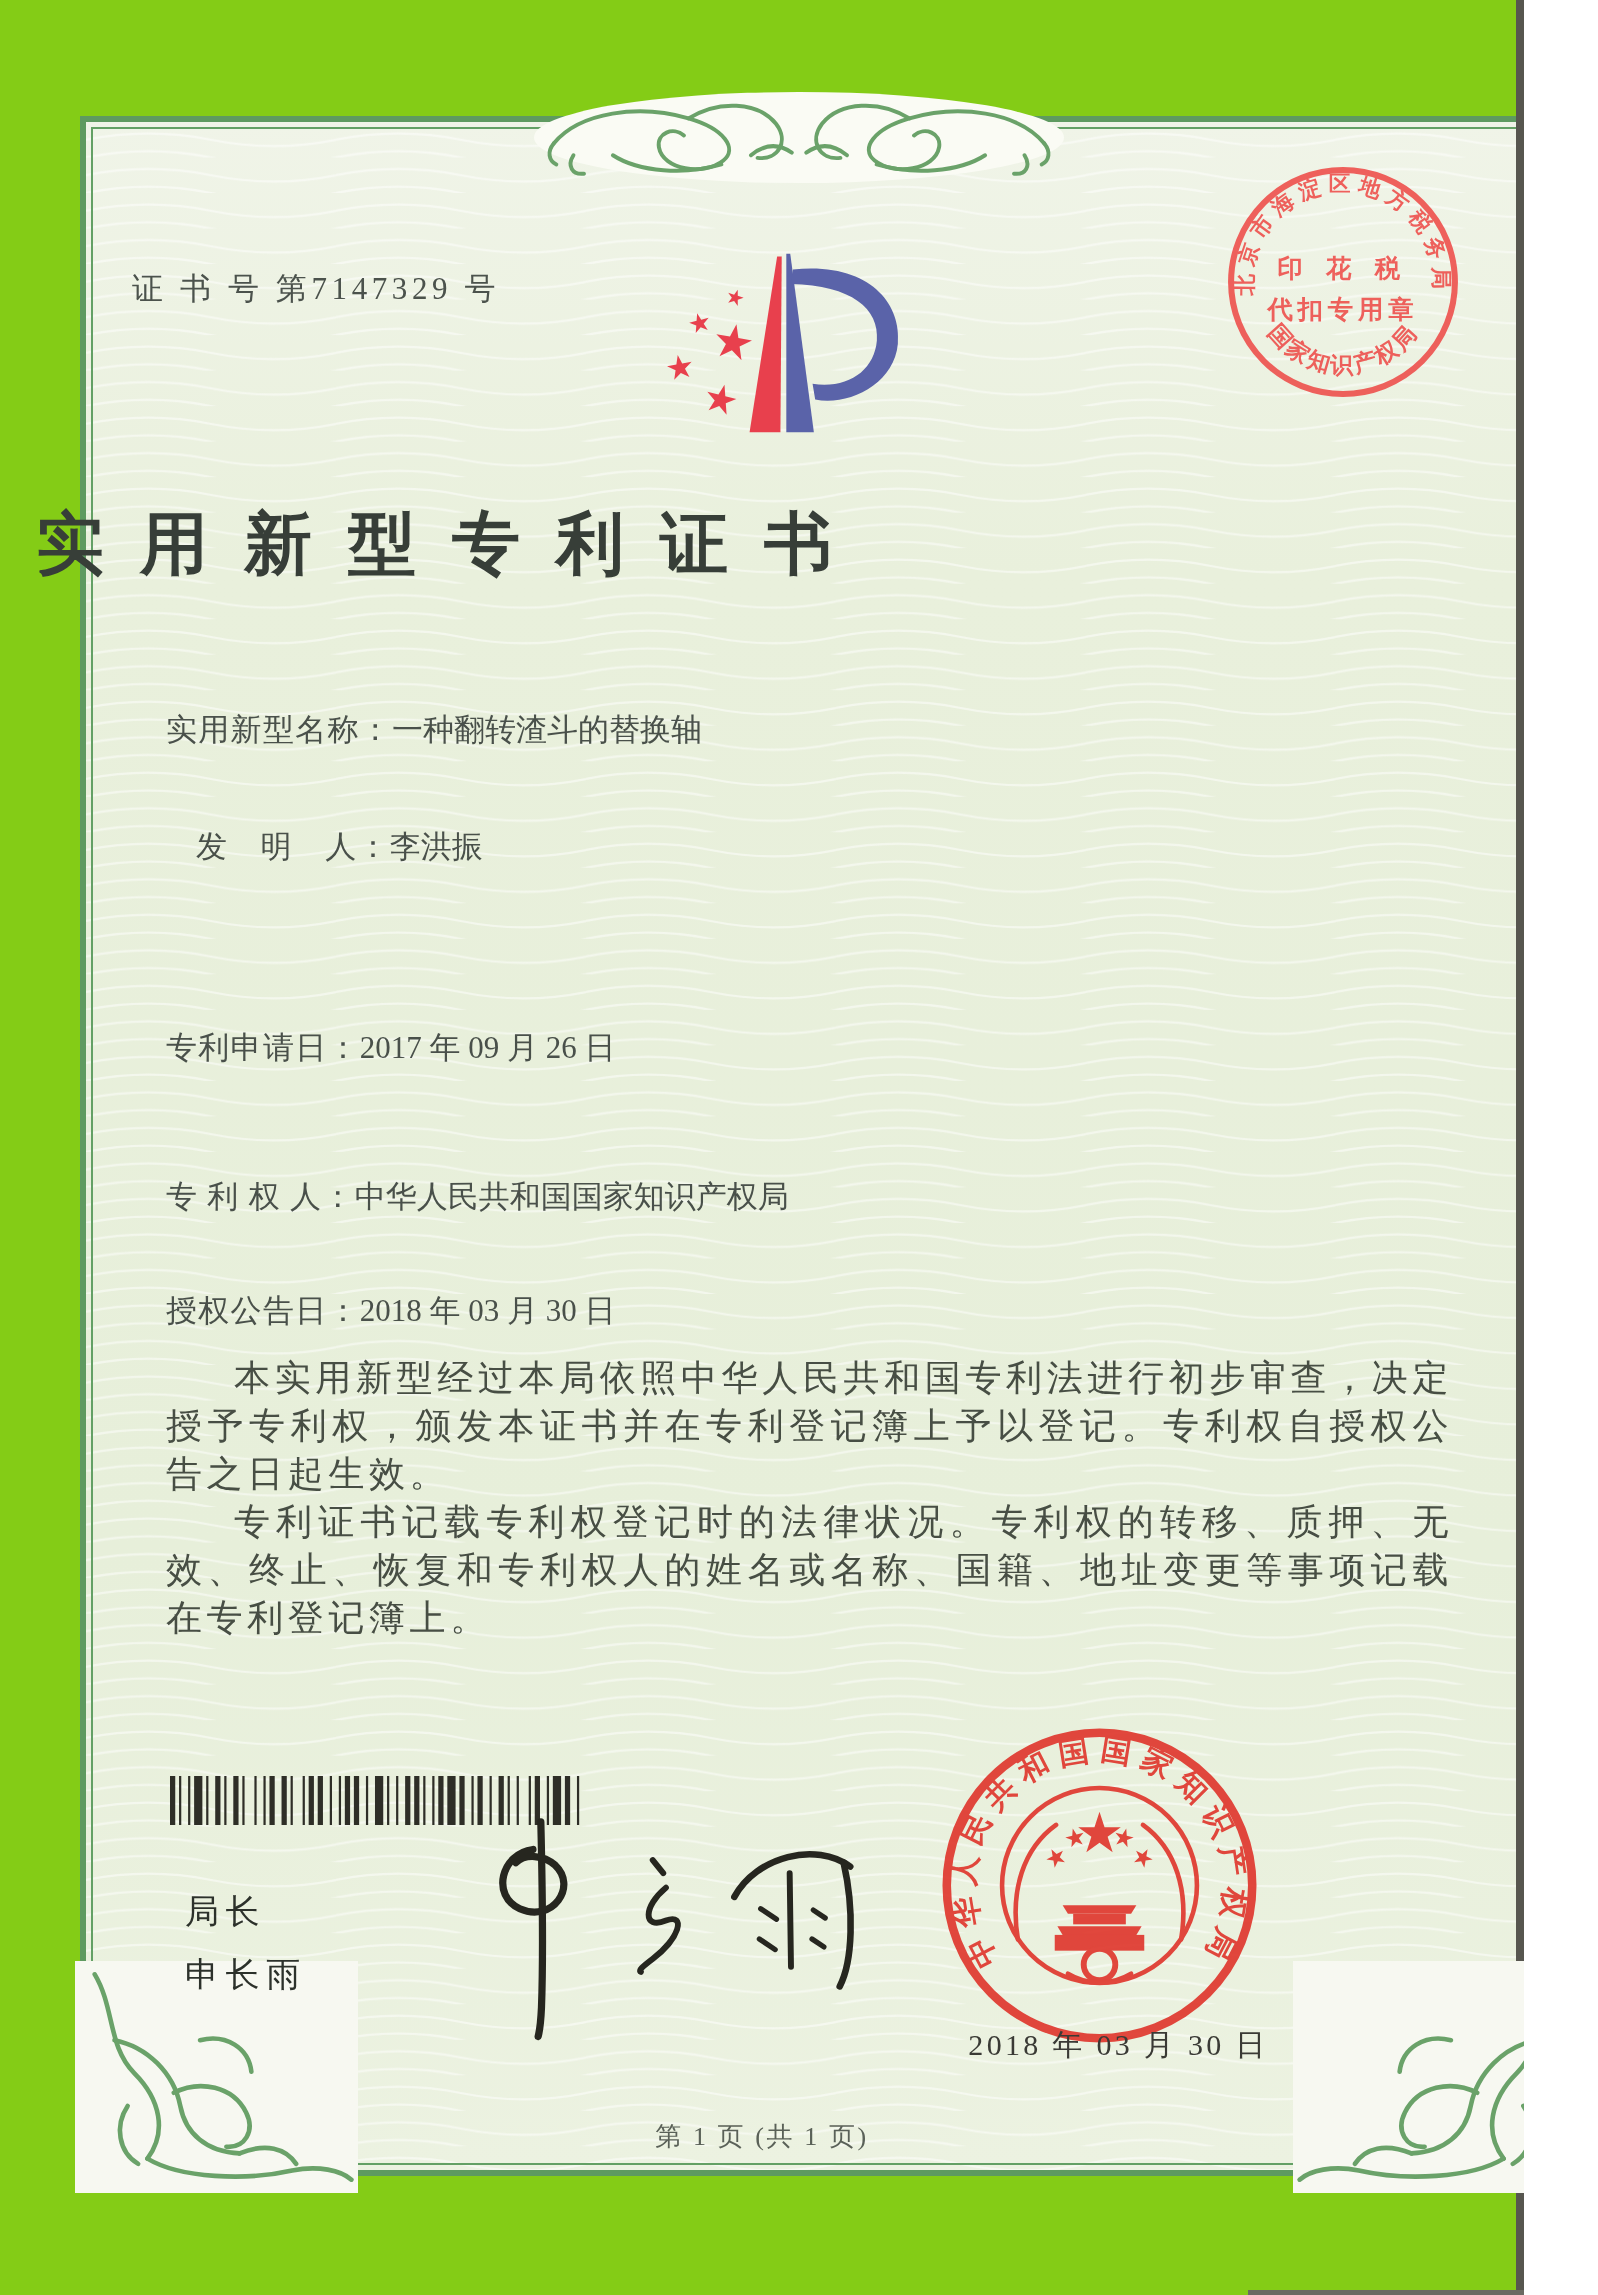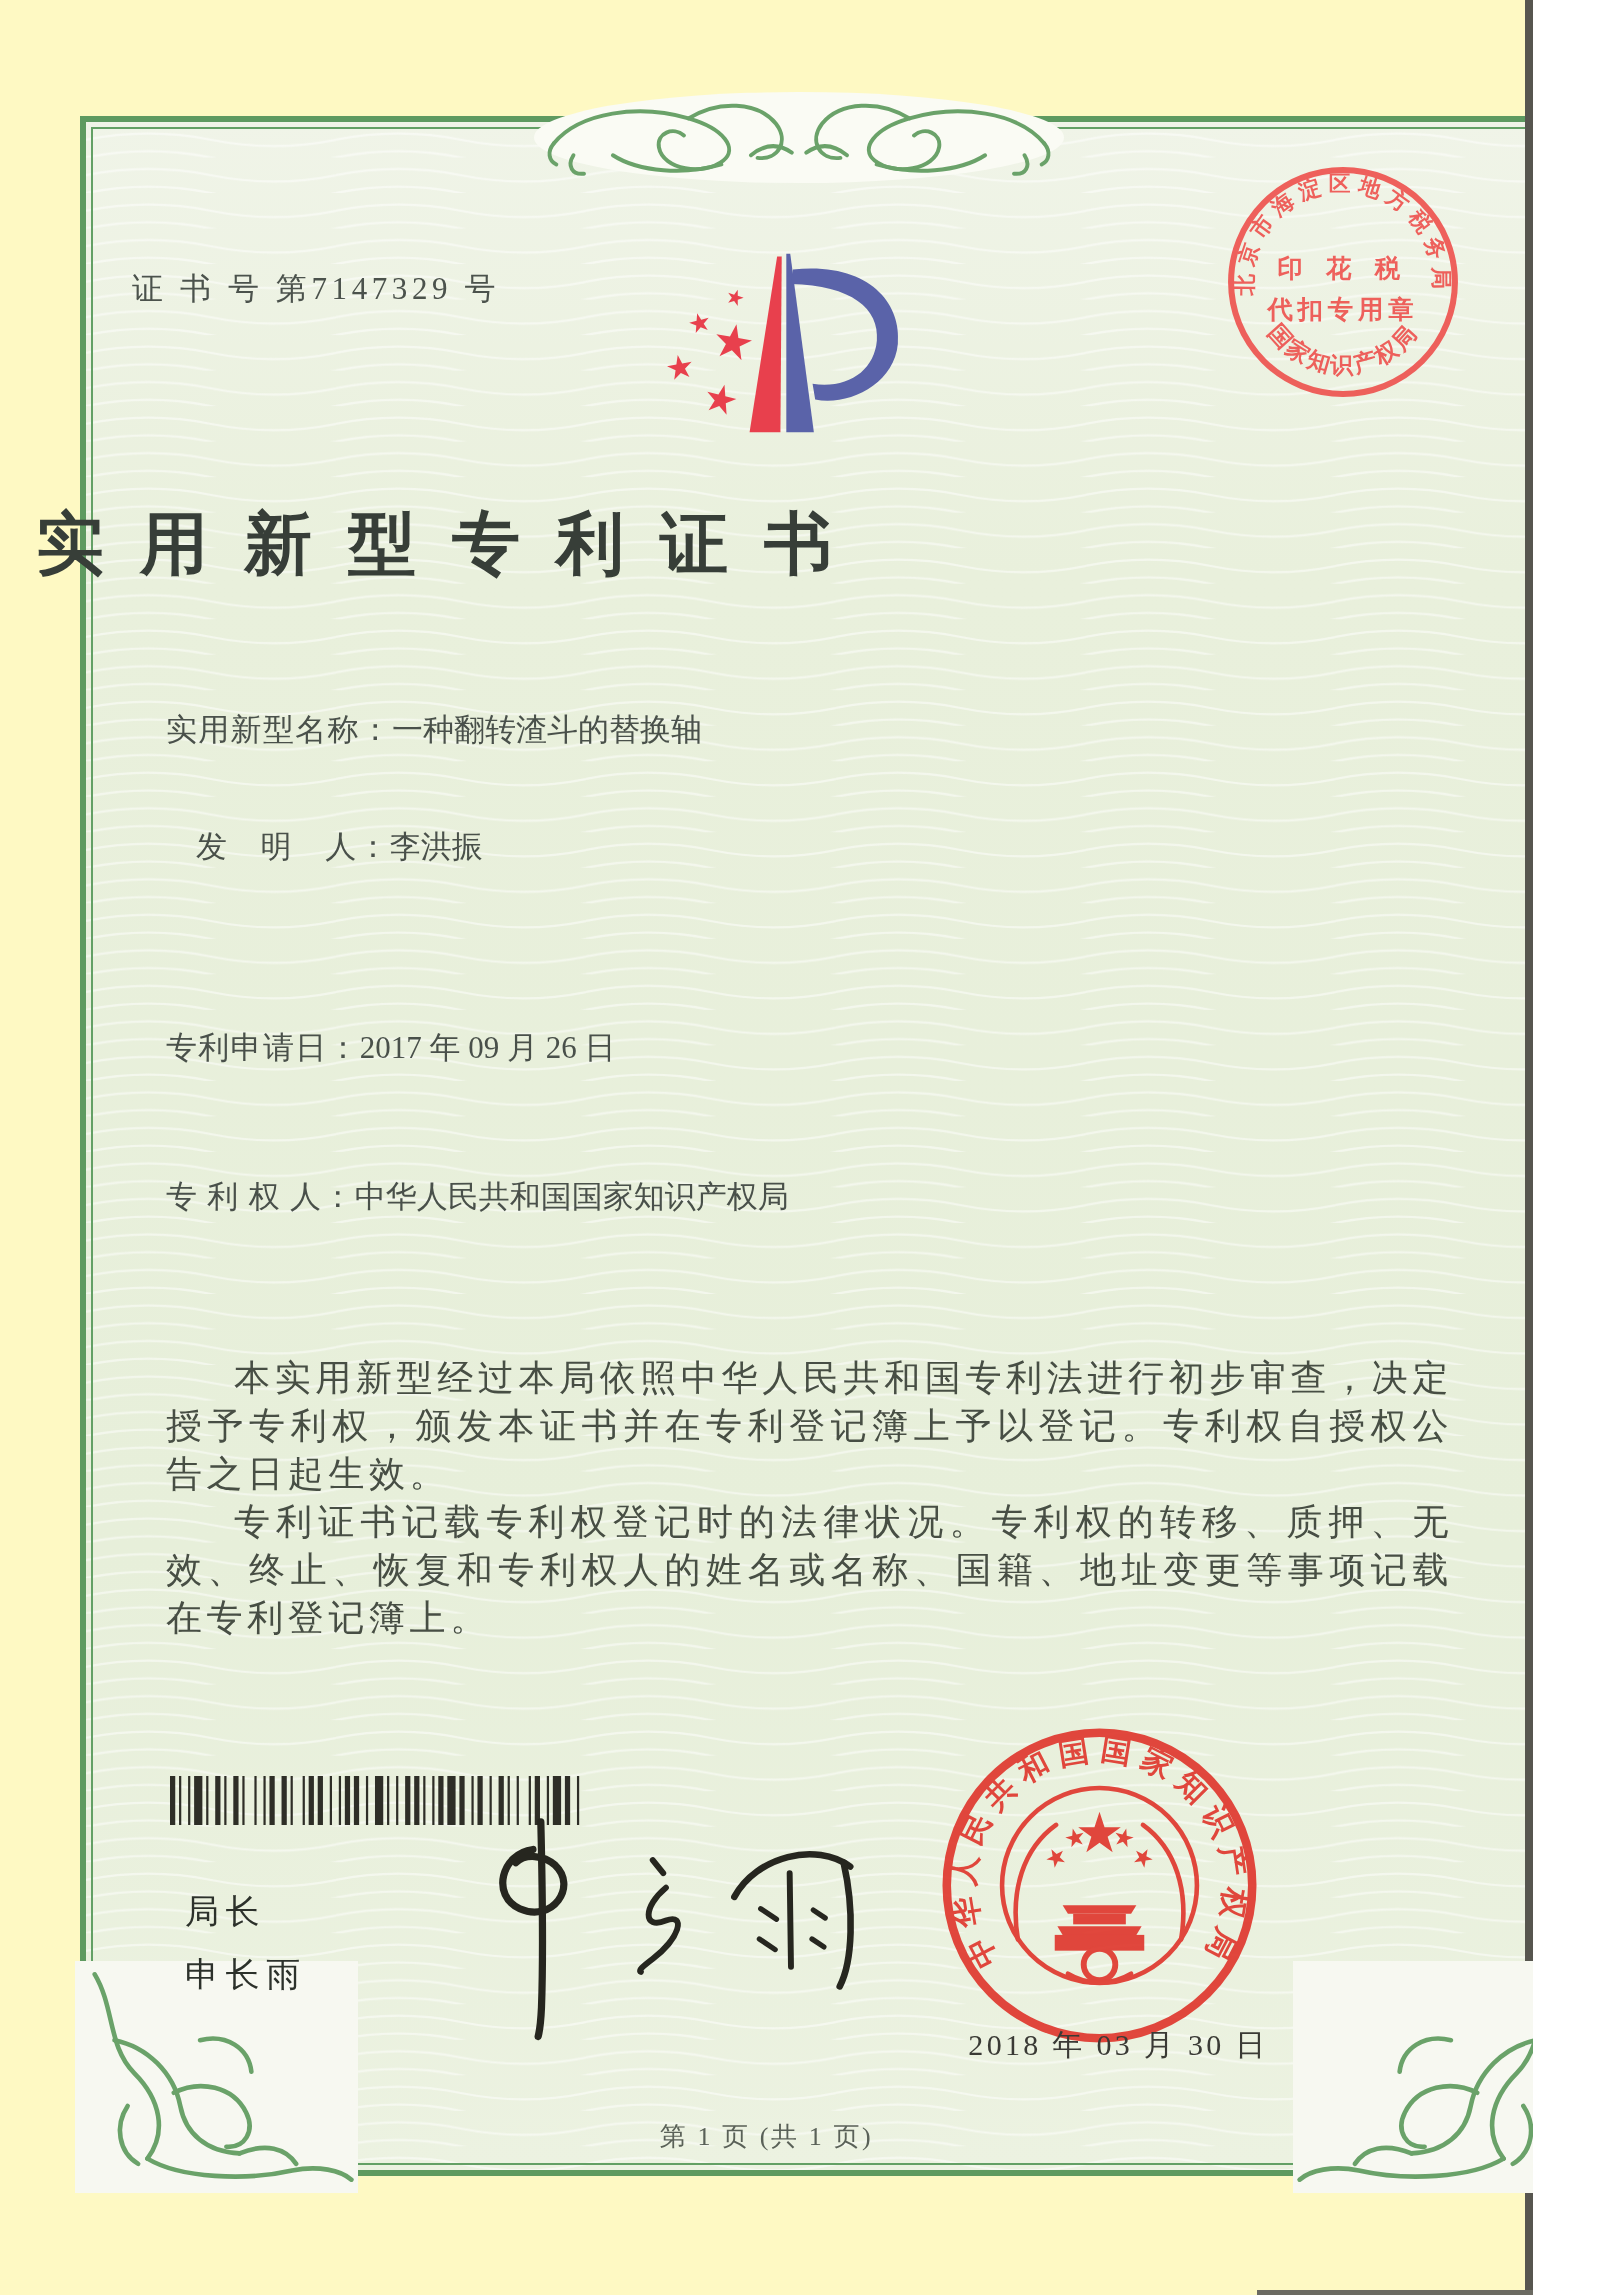--- a/index.html
+++ b/index.html
@@ -1,17 +1,17 @@
 <!DOCTYPE html>
 <html style="font-size:10.5px"><head>
 <meta charset="utf-8">
 <style>
   html,body{margin:0;padding:0;}
   body{font-family:"Liberation Serif","DejaVu Serif",serif;}
-  #page{position:relative;width:1524px;height:2295px;background:#fef9c3;overflow:hidden;padding-left:9px;}
+  #page{position:relative;width:1524px;height:2295px;background:#84cc16;overflow:hidden;}
 
   
   .scan-edge-right{position:absolute;right:0;top:0;width:8px;height:100%;background:#57564f;}
   .scan-edge-bottom{position:absolute;right:0;bottom:0;width:276px;height:5.3px;background:#6b6a62;}
 
   
   #frame{position:absolute;left:80px;top:116px;width:1481px;height:2048px;
          border:6.6px solid #5e9a60;
          background:linear-gradient(180deg,#f0f4e8 0%,#e9f0dc 22%,#e7efda 70%,#ecf2e1 100%);}
   #frame .innerline{position:absolute;left:4.6px;top:4.6px;right:4.6px;bottom:4.6px;border:2px solid #63a065;pointer-events:none;}
@@ -159,20 +159,23 @@
     <span class="lbl">实用新型名称：</span><span class="val">一种翻转渣斗的替换轴</span>
   </div>
   <div class="txt field f2">
     <span class="lbl">发　明　人：</span><span class="val">李洪振</span>
   </div>
   <div class="txt field f4">
     <span class="lbl">专利申请日：</span><span class="val">2017 年 09 月 26 日</span>
   </div>
   <div class="txt field f5">
     <span class="lbl">专 利 权 人：</span><span class="val">中华人民共和国国家知识产权局</span>
+  </div>
+  <div class="txt field f6">
+    <span class="lbl">授权公告日：</span><span class="val">2018 年 03 月 30 日</span>
   </div>
 
   <div id="body-text" class="txt">
     <p>本实用新型经过本局依照中华人民共和国专利法进行初步审查，决定授予专利权，颁发本证书并在专利登记簿上予以登记。专利权自授权公告之日起生效。</p>
     <p>专利证书记载专利权登记时的法律状况。专利权的转移、质押、无效、终止、恢复和专利权人的姓名或名称、国籍、地址变更等事项记载在专利登记簿上。</p>
   </div>
 
   <svg id="barcode" class="gfx" viewBox="0 0 632 74" preserveAspectRatio="none">
       <rect x="0.00" y="0" width="7.96" height="74" fill="#2e2e27"></rect>
       <rect x="13.74" y="0" width="3.38" height="74" fill="#2e2e27"></rect>

